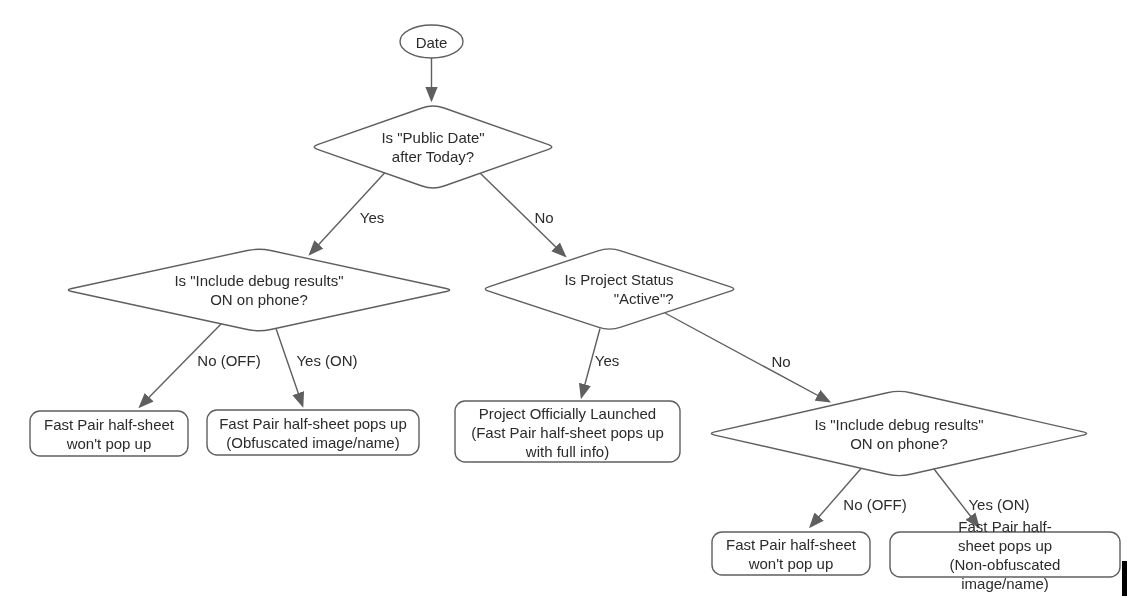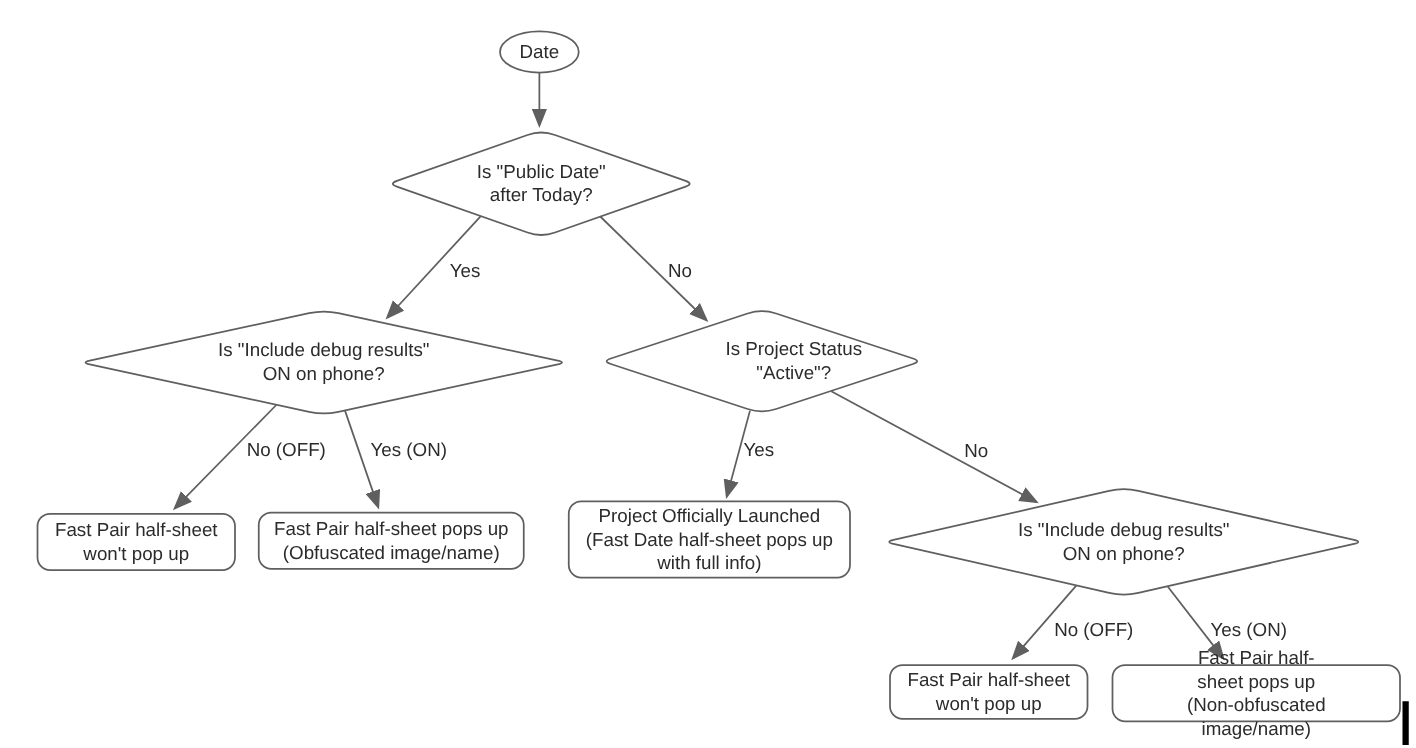--- a/index.html
+++ b/index.html
@@ -84,30 +84,30 @@
     <rect class="shape" x="890" y="532" width="230" height="45" rx="10"></rect>
 
     <rect class="cursor-bar" x="1122" y="561" width="5" height="35"></rect>
   </svg>
 
   <div class="lbl" style="left:431.5px; top:41.5px;">Date</div>
   <div class="lbl" style="left:433px;   top:147px;">Is "Public Date"
 after Today?</div>
   <div class="lbl" style="left:259px;   top:290px;">Is "Include debug results"
 ON on phone?</div>
-  <div class="lbl" style="left:635px; top:289px;">Is Project Status
+  <div class="lbl" style="left:619px; top:289px;text-align:right;">Is Project Status
 "Active"?</div>
   <div class="lbl" style="left:899px;   top:433.5px;">Is "Include debug results"
 ON on phone?</div>
   <div class="lbl" style="left:109px;   top:433.5px;">Fast Pair half-sheet
 won't pop up</div>
   <div class="lbl" style="left:313px;   top:432.5px;">Fast Pair half-sheet pops up
 (Obfuscated image/name)</div>
   <div class="lbl" style="left:567.5px; top:431.5px;">Project Officially Launched
-(Fast Date half-sheet pops up
+(Fast Pair half-sheet pops up
 with full info)</div>
   <div class="lbl" style="left:791px;   top:553.5px;">Fast Pair half-sheet
 won't pop up</div>
   <div class="lbl" style="left:1005px;  top:554.5px;">Fast Pair half-sheet pops up
 (Non-obfuscated image/name)</div>
 
   <div class="lbl edge-lbl" style="left:372px; top:217px;">Yes</div>
   <div class="lbl edge-lbl" style="left:544px; top:217px;">No</div>
   <div class="lbl edge-lbl" style="left:229px; top:360px;">No (OFF)</div>
   <div class="lbl edge-lbl" style="left:327px; top:360px;">Yes (ON)</div>

